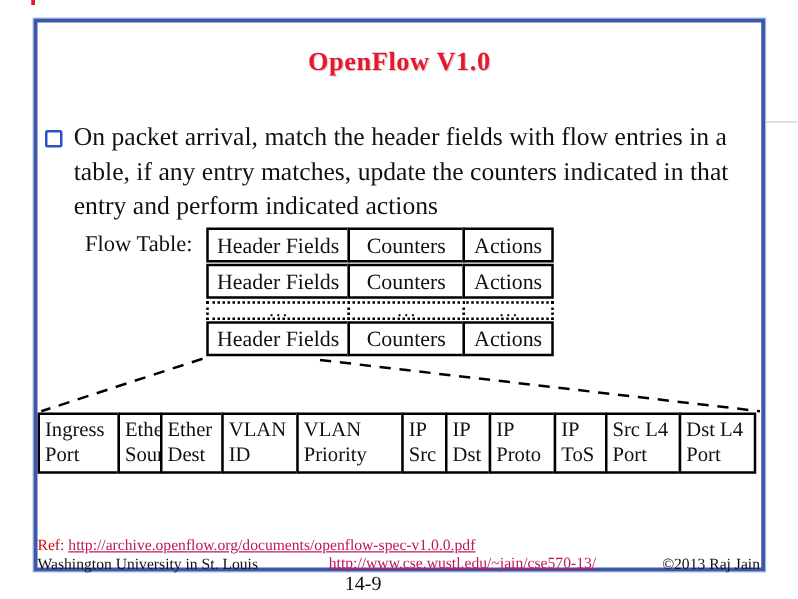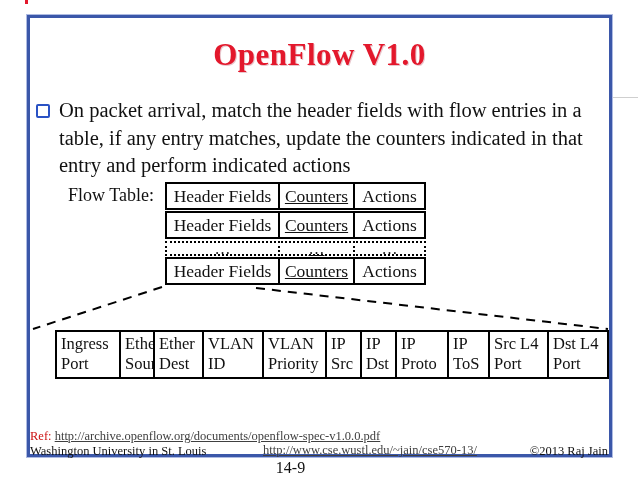--- a/index.html
+++ b/index.html
@@ -6,65 +6,65 @@
   #page{position:relative;width:638px;height:479px;background:#fff;overflow:hidden;
         font-family:"Liberation Serif","DejaVu Serif",serif;color:#111;}
 
   #frame{position:absolute;left:27px;top:15px;width:585px;height:442px;
          border:3px solid #3b57a9;box-shadow:0 0 0 1px #aebbe2;box-sizing:border-box;}
 
   #red-tick{position:absolute;left:25px;top:0;width:3px;height:4px;background:#e3182c;}
   #artifact-line{position:absolute;left:612px;top:97px;width:26px;height:1px;background:#cfcfcf;}
 
   #title{position:absolute;left:27px;top:37px;width:585px;text-align:center;
-         font-size:31px;font-weight:bold;color:#e3182c;text-shadow:1px 1px 0 #e9c6cc;
+         font-size:21px;font-weight:bold;color:#e3182c;text-shadow:1px 1px 0 #e9c6cc;
          letter-spacing:.5px;}
 
   #bullet-row{position:absolute;left:36px;top:97px;width:575px;display:flex;align-items:flex-start;}
   #bullet-sq{flex:0 0 auto;width:10px;height:10px;border:2px solid #2a52c4;border-radius:2px;
              margin:7px 9px 0 0;background:#fff;}
   #bullet-text{font-size:20.5px;line-height:27.5px;width:552px;}
 
   #flow-label{position:absolute;left:68px;top:185px;font-size:18px;}
 
   .ft-row{position:absolute;left:165px;display:flex;}
   .ft-row.r0{top:182px;height:28px;}
   .ft-row.r1{top:211px;height:28px;}
   .ft-row.r2{top:241px;height:15px;}
   .ft-row.r3{top:257px;height:28px;}
   .ft-cell{box-sizing:border-box;border:2px solid #000;background:#fff;
            display:flex;align-items:center;justify-content:center;
            font-size:17.5px;white-space:nowrap;text-align:center;}
   .ft-cell+.ft-cell{margin-left:-2px;}
   .ft-cell.c0{width:115px;}
-  .ft-cell.c1{width:77px;text-decoration:underline;}
+  .ft-cell.c1{width:94px;}
   .ft-cell.c2{width:73px;}
   .ft-row.r2 .ft-cell{border-style:dotted;border-width:2px;font-size:16px;line-height:8px;}
 
   #connector-svg{position:absolute;left:0;top:0;width:638px;height:479px;pointer-events:none;}
 
   #hf-table{position:absolute;left:30px;top:330px;display:flex;}
   .hf-cell{box-sizing:border-box;border:2px solid #000;background:#fff;height:49px;
-           padding:2px 2px 0 4px;font-size:16.5px;line-height:20px;overflow:hidden;margin-left:25px;}
+           padding:2px 2px 0 4px;font-size:16.5px;line-height:20px;overflow:hidden;}
   .hf-cell+.hf-cell{margin-left:-2px;}
   .hf-cell:nth-child(1){width:66px;}
   .hf-cell:nth-child(2){width:36px;}
   .hf-cell:nth-child(3){width:51px;}
   .hf-cell:nth-child(4){width:62px;}
-  .hf-cell:nth-child(5){width:65px;}
+  .hf-cell:nth-child(5){width:86px;}
   .hf-cell:nth-child(6){width:37px;}
   .hf-cell:nth-child(7){width:37px;}
   .hf-cell:nth-child(8){width:54px;}
   .hf-cell:nth-child(9){width:43px;}
   .hf-cell:nth-child(10){width:61px;}
   .hf-cell:nth-child(11){width:62px;}
 
   #ref-line{position:absolute;left:30px;top:429px;font-size:12.5px;white-space:nowrap;}
   #ref-label{color:#cc1111;}
-  .teal-link{color:#404040;text-decoration:underline;cursor:pointer;}
+  .teal-link{color:#be185d;text-decoration:underline;cursor:pointer;}
   #affiliation{position:absolute;left:30px;top:444px;font-size:12.5px;}
   #course-link{position:absolute;left:263px;top:443px;font-size:12.5px;}
   #copyright{position:absolute;right:30px;top:444px;font-size:12.5px;}
   #page-number{position:absolute;left:0;top:459px;width:581px;text-align:center;font-size:16px;}
 </style>
 </head>
 <body>
 
 <div id="page">
 

